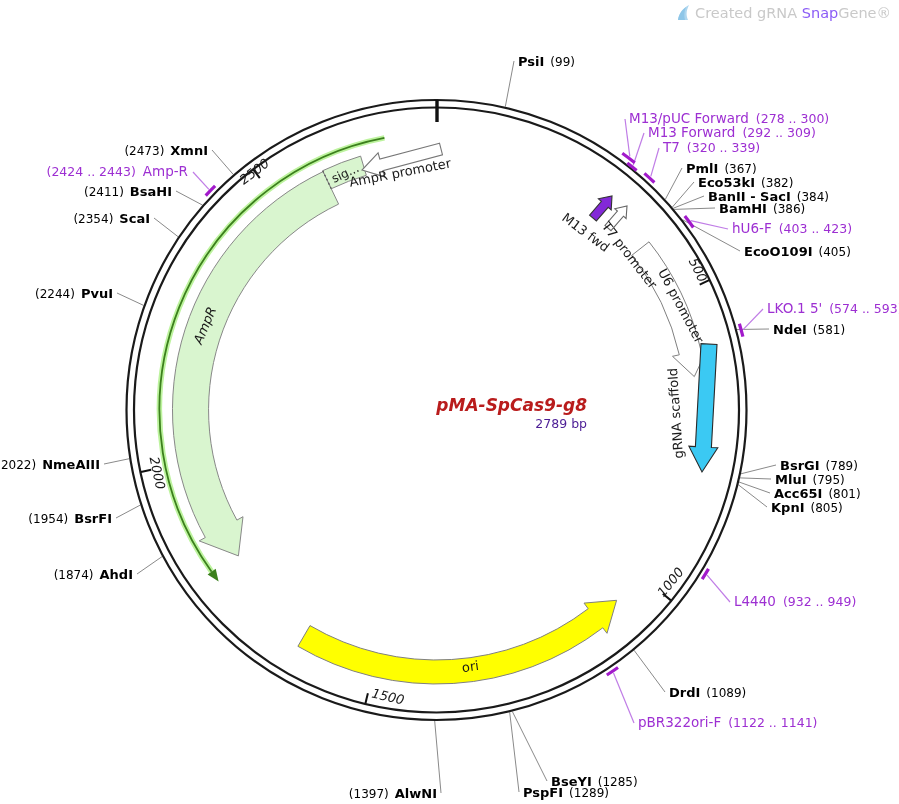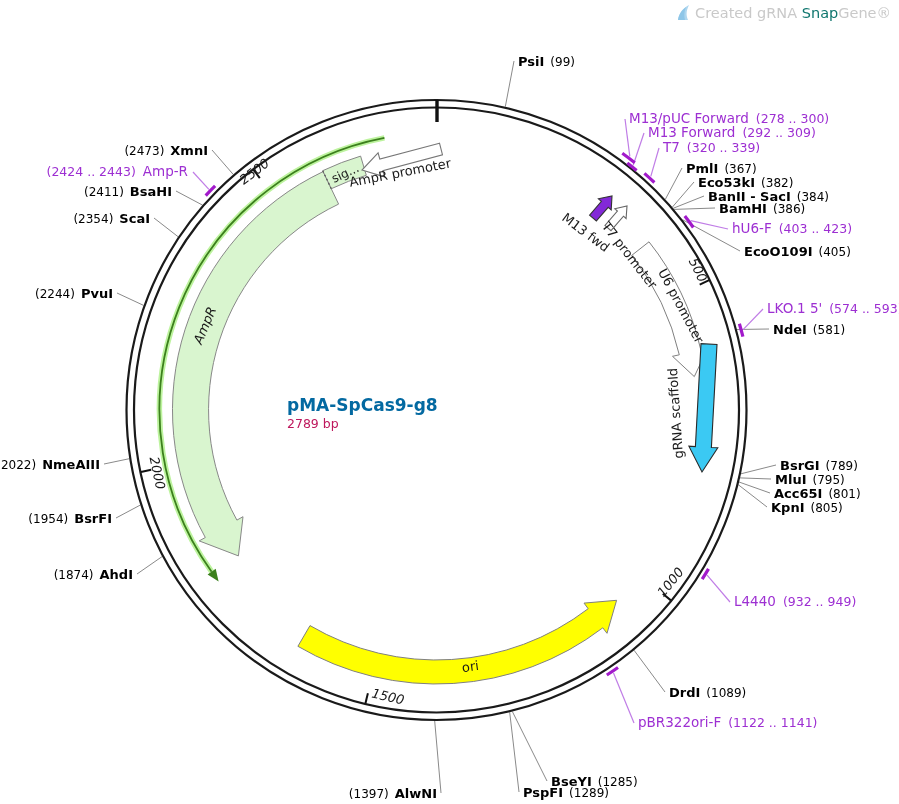--- a/index.html
+++ b/index.html
@@ -2,32 +2,32 @@
 <html><head>
 <meta charset="utf-8">
 <style>
   html,body{margin:0;padding:0;}
   body{
     width:899px;height:804px;position:relative;background:#ffffff;overflow:hidden;
     font-family:"DejaVu Sans","Liberation Sans",sans-serif;
   }
   #map-svg{position:absolute;left:0;top:0;}
   .center-title{
-    position:absolute;left:287px;top:395px;width:300px;text-align:left;
-    font-size:17px;font-weight:bold;color:#0369a1;
+    position:absolute;left:287px;top:395px;width:300px;text-align:right;
+    font-size:17px;font-weight:bold;color:#b91c1c;font-style:italic;
   }
   .center-sub{
-    position:absolute;left:287px;top:416px;width:300px;text-align:left;
-    font-size:12.5px;color:#be185d;
+    position:absolute;left:287px;top:416px;width:300px;text-align:right;
+    font-size:12.5px;color:#4c1d95;
   }
   .watermark{
     position:absolute;top:3px;right:8px;height:20px;display:flex;align-items:center;gap:5px;
     font-size:14.5px;color:#c9c9c9;
   }
-  .watermark .snap{color:#0f766e;}
+  .watermark .snap{color:#8b5cf6;}
   .watermark .gene{color:#c9c9c9;margin-top:44px;}
   svg text{user-select:none;}
 </style>
 </head>
 <body>
 
 <div>
   <svg id="map-svg" width="899" height="804" viewBox="0 0 899 804">
       <line x1="505.3" y1="106.7" x2="514" y2="61" stroke="#8a8a8a" stroke-width="1"></line>
       <line x1="665.3" y1="199.4" x2="682" y2="168" stroke="#8a8a8a" stroke-width="1"></line>

